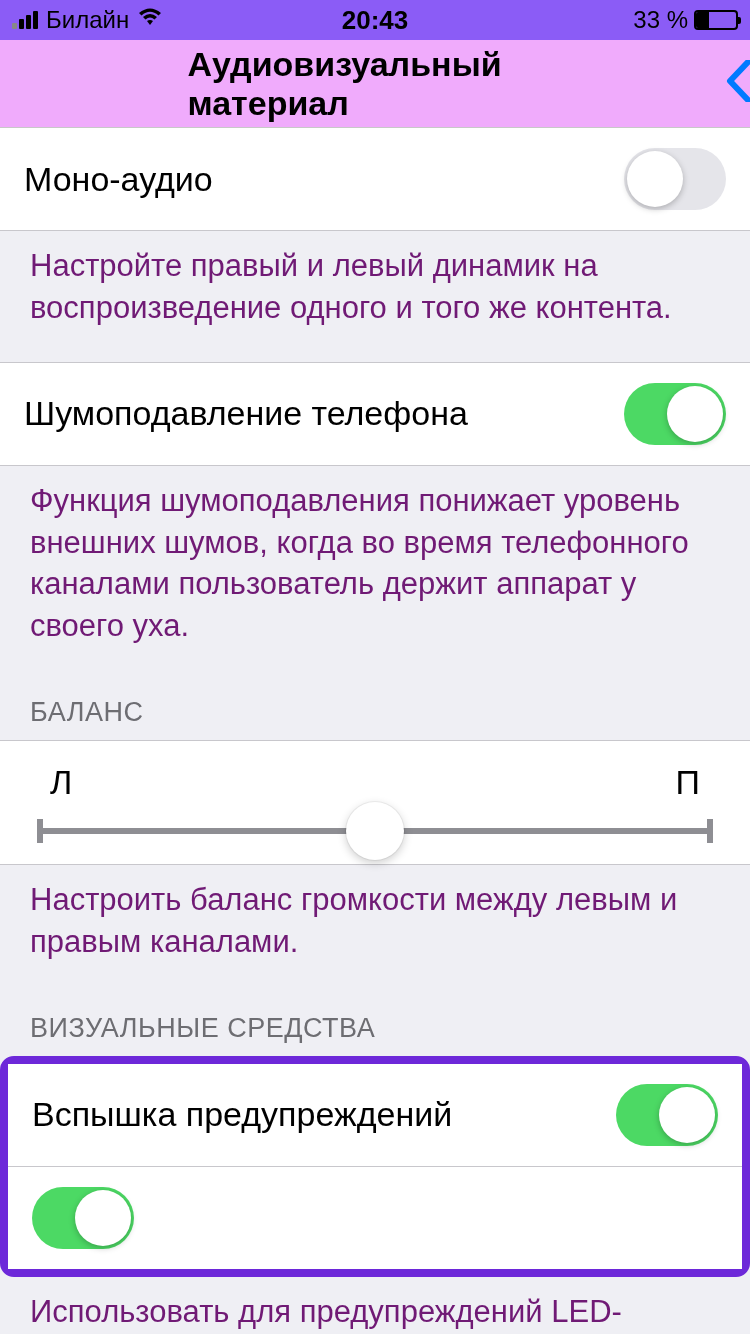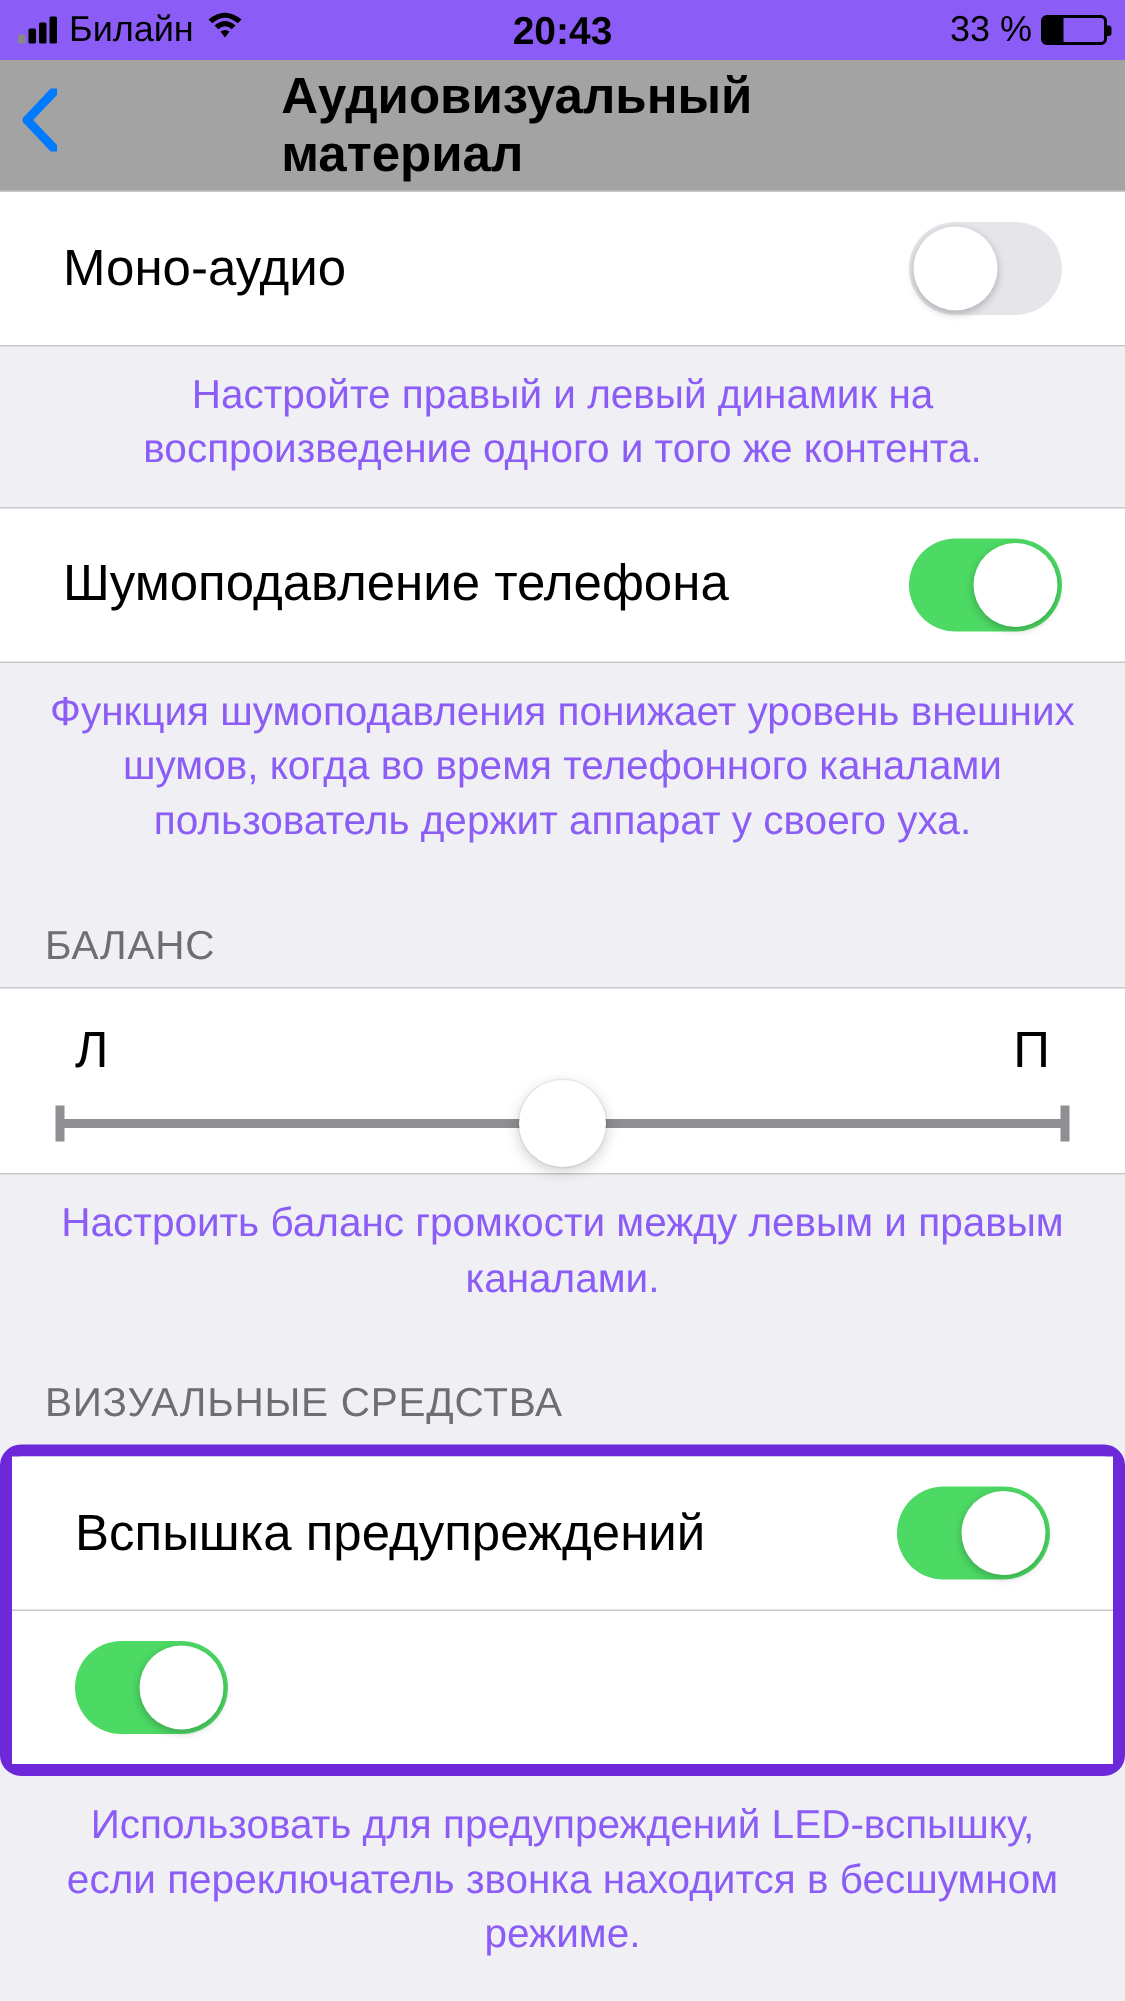--- a/index.html
+++ b/index.html
@@ -77,58 +77,58 @@
       border-radius: 0 2px 2px 0;
     }
     .battery-fill {
       width: 33%;
       height: 100%;
       background: #000;
       border-radius: 2px 0 0 2px;
     }
     .nav-header {
       height: 88px;
-      background: #a3a3a3;
+      background: #f0abfc;
       display: flex;
       align-items: center;
       position: relative;
       border-bottom: 1px solid #c8c8c8;
+      justify-content: flex-end;
     }
     .back-chevron {
       padding-left: 14px;
       color: #007aff;
       font-size: 52px;
       font-weight: 300;
     }
     .nav-title {
       position: absolute;
       left: 50%;
       transform: translateX(-50%);
       font-size: 34px;
       font-weight: 600;
     }
     .cell {
       background: #fff;
       display: flex;
       align-items: center;
       justify-content: space-between;
-      padding: 20px 42px;
+      padding: 20px 24px;
       min-height: 88px;
       border-bottom: 1px solid #c8c7cc;
     }
     .cell-label {
       font-size: 34px;
       color: #000;
     }
     .footer-text {
       padding: 14px 30px 20px 30px;
-      font-size: 27px;
-      color: #8b5cf6;
+      font-size: 31px;
+      color: #701a75;
       line-height: 1.35;
-      text-align: center;
     }
     .section-header {
       padding: 30px 12px 12px 30px;
       font-size: 27px;
       color: #6d6d72;
       text-transform: uppercase;
       letter-spacing: 0.5px;
     }
     .toggle {
       width: 102px;
@@ -199,20 +199,21 @@
       border-radius: 14px;
     }
     .cell.inner-divider {
       border-bottom: 1px solid #c8c7cc;
     }
     .cell.no-border {
       border-bottom: none;
     }
     .group-top {
       border-top: 1px solid #c8c7cc;
+      margin-top: 13px;
     }
   </style>
 </head>
 <body>
 
 <div class="status-bar">
   <div class="status-left">
     <div class="signal-bars">
       <div class="bar bar1"></div>
         <div class="bar bar2"></div>

